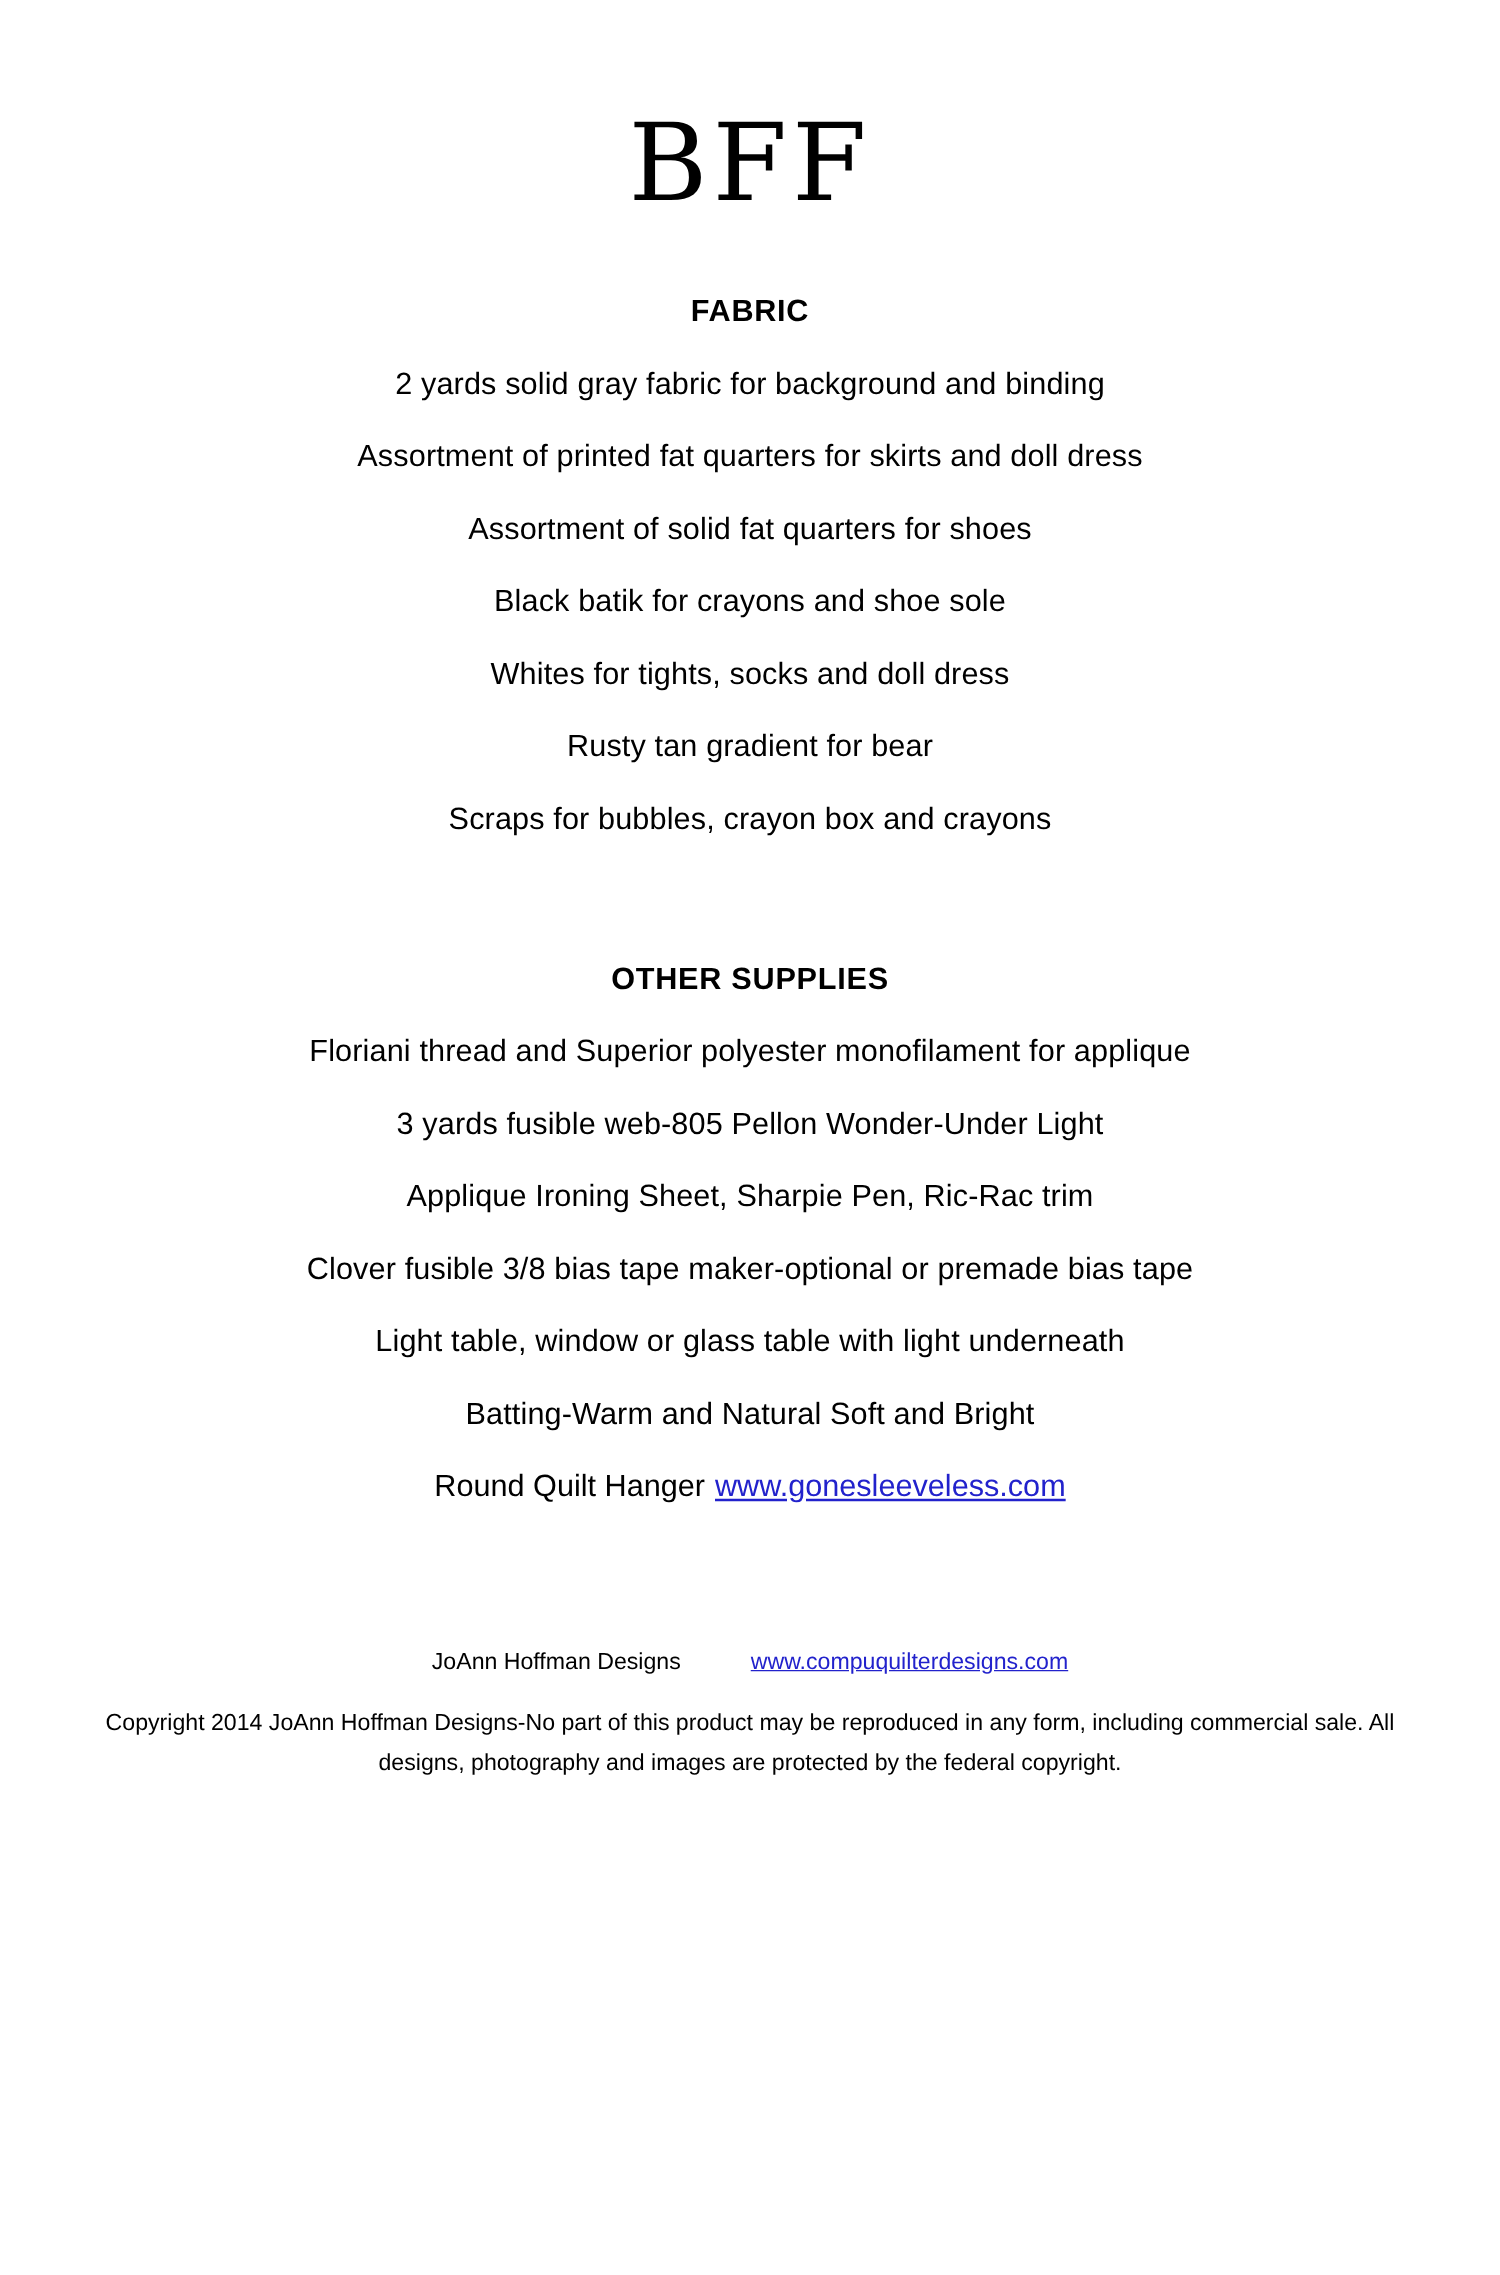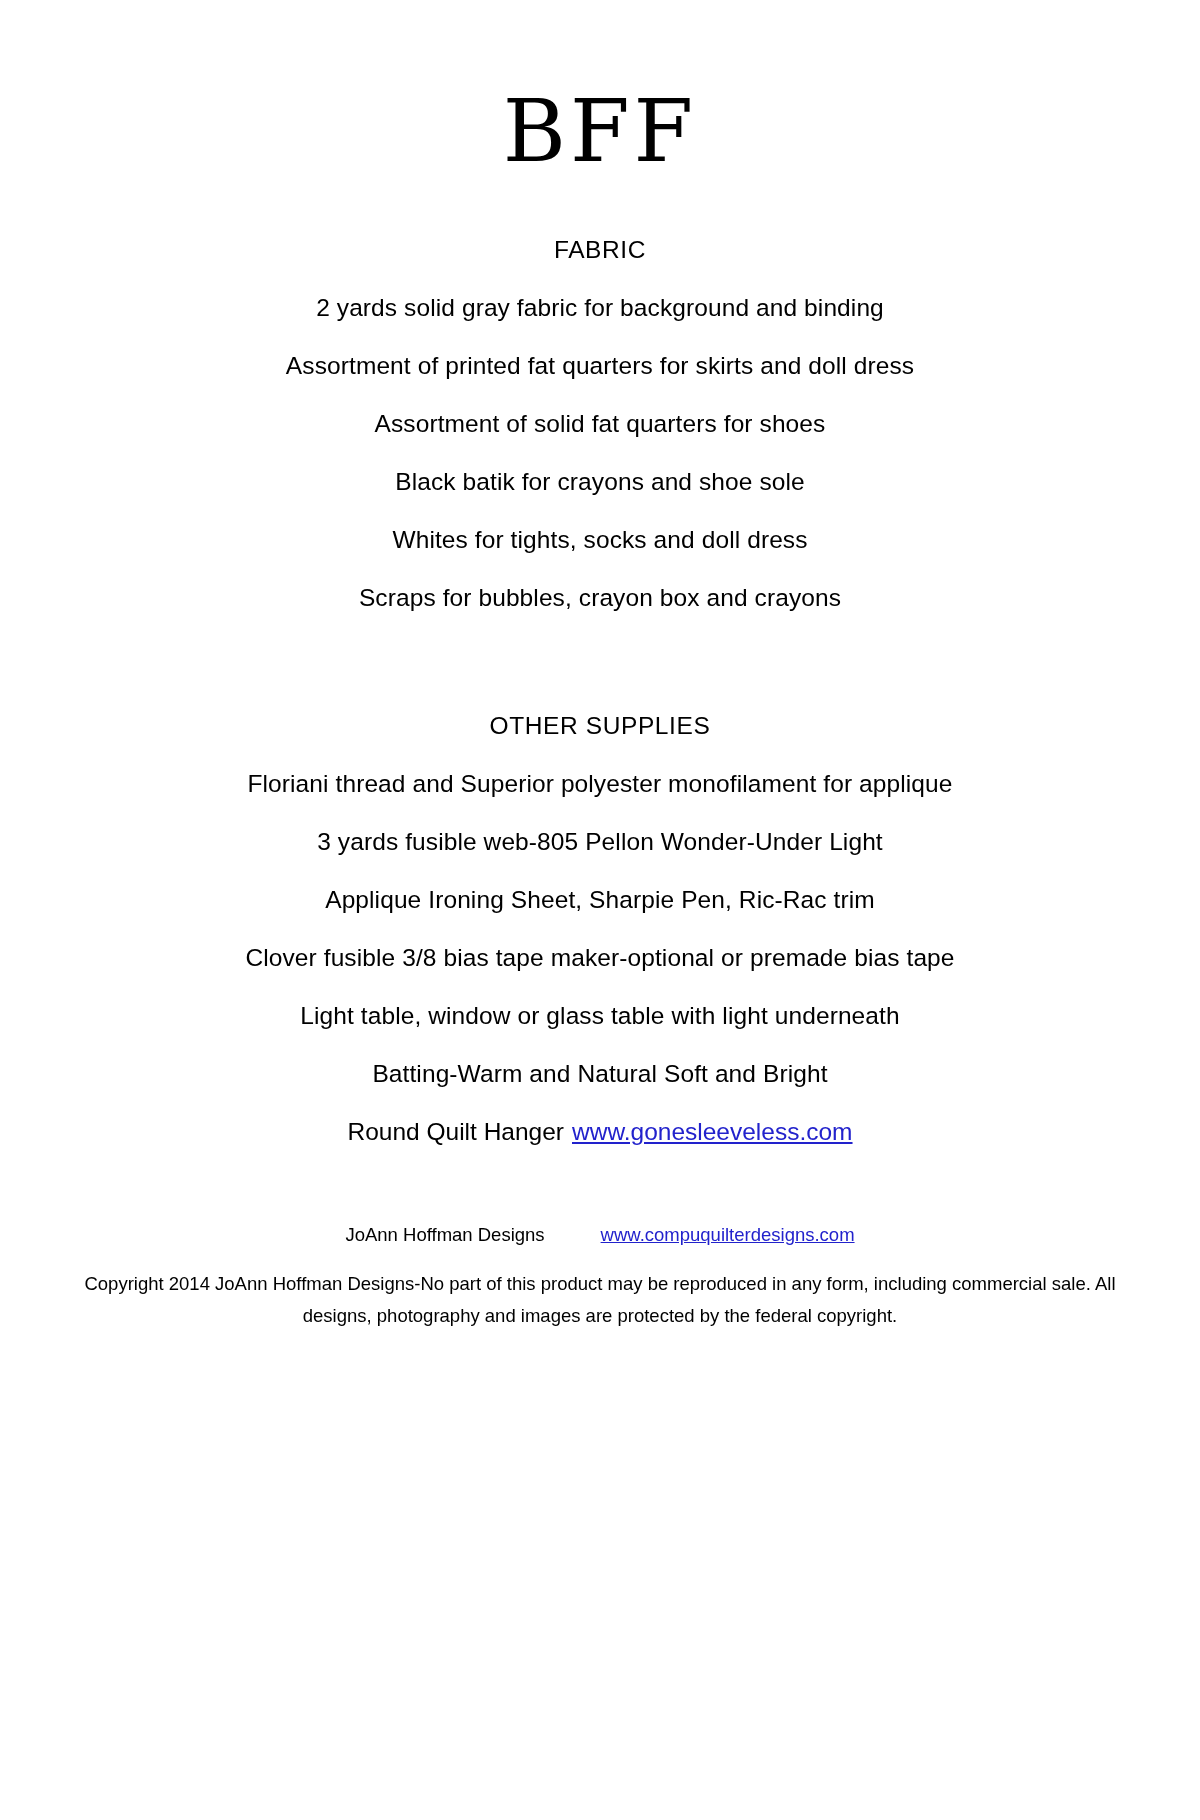--- a/index.html
+++ b/index.html
@@ -37,21 +37,21 @@
     font-size: 24.5px;
     margin-top: 38px;
     letter-spacing: 0.2px;
   }
   .subtitle .b {
     font-weight: bold;
   }
   .section-head {
     text-align: center;
     font-size: 24.5px;
-    font-weight: normal;
+    font-weight: bold;
     letter-spacing: 0.6px;
     margin-top: 52px;
   }
   .line {
     text-align: center;
     font-size: 24.5px;
     margin-top: 30px;
     letter-spacing: 0.1px;
   }
   .gap-big {
@@ -63,21 +63,21 @@
   }
   .hanger-line {
     text-align: center;
     font-size: 24.5px;
     margin-top: 30px;
   }
   .hanger-line .link {
     margin-left: 8px;
   }
   .footer {
-    margin-top: 78px;
+    margin-top: 114px;
   }
   .footer-top {
     text-align: center;
     font-size: 18.5px;
   }
   .footer-top .link {
     margin-left: 56px;
     font-size: 18.5px;
   }
   .footer-copy {
@@ -96,20 +96,21 @@
   <h1 class="title">BFF</h1>
 
 
   <div class="section-head">FABRIC</div>
 
   <div class="line">2 yards solid gray fabric for background and binding</div>
   <div class="line">Assortment of printed fat quarters for skirts and doll dress</div>
   <div class="line">Assortment of solid fat quarters for shoes</div>
   <div class="line">Black batik for crayons and shoe sole</div>
   <div class="line">Whites for tights, socks and doll dress</div>
+  <div class="line">Rusty tan gradient for bear</div>
   <div class="line">Scraps for bubbles, crayon box and crayons</div>
 
   <div class="gap-big"></div>
 
   <div class="section-head">OTHER SUPPLIES</div>
 
   <div class="line">Floriani thread and Superior polyester monofilament for applique</div>
   <div class="line">3 yards fusible web-805 Pellon Wonder-Under Light</div>
   <div class="line">Applique Ironing Sheet, Sharpie Pen, Ric-Rac trim</div>
   <div class="line">Clover fusible 3/8 bias tape maker-optional or premade bias tape</div>

